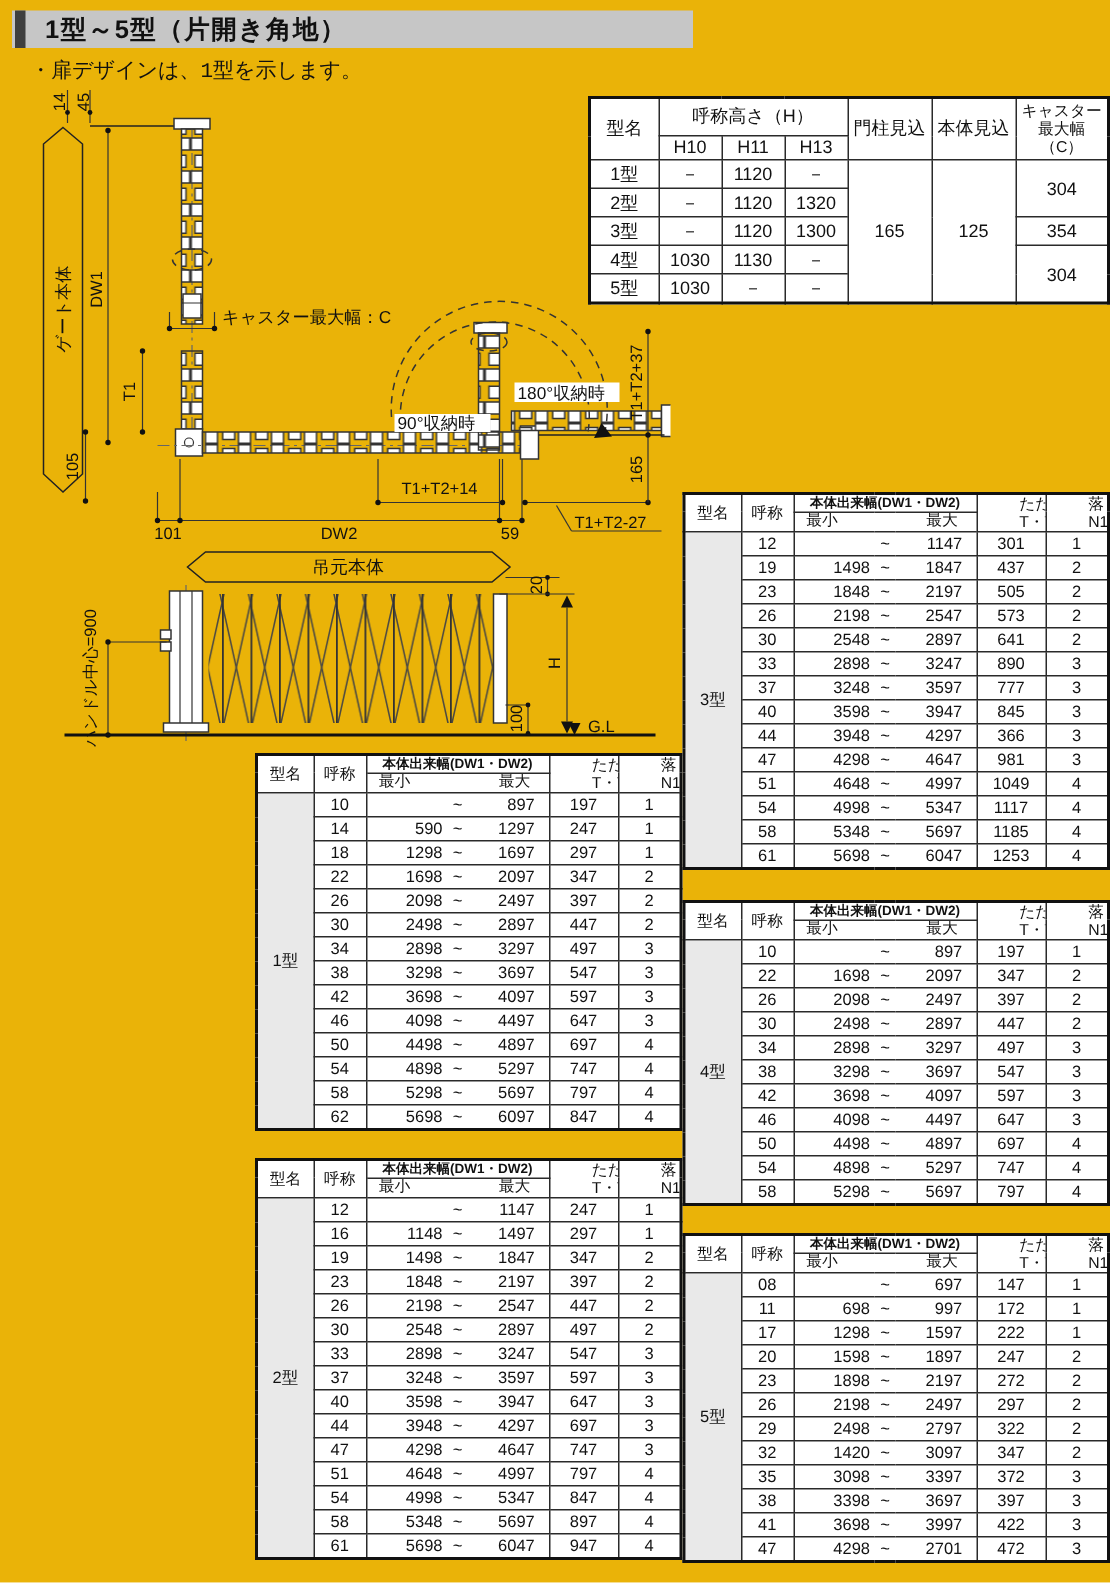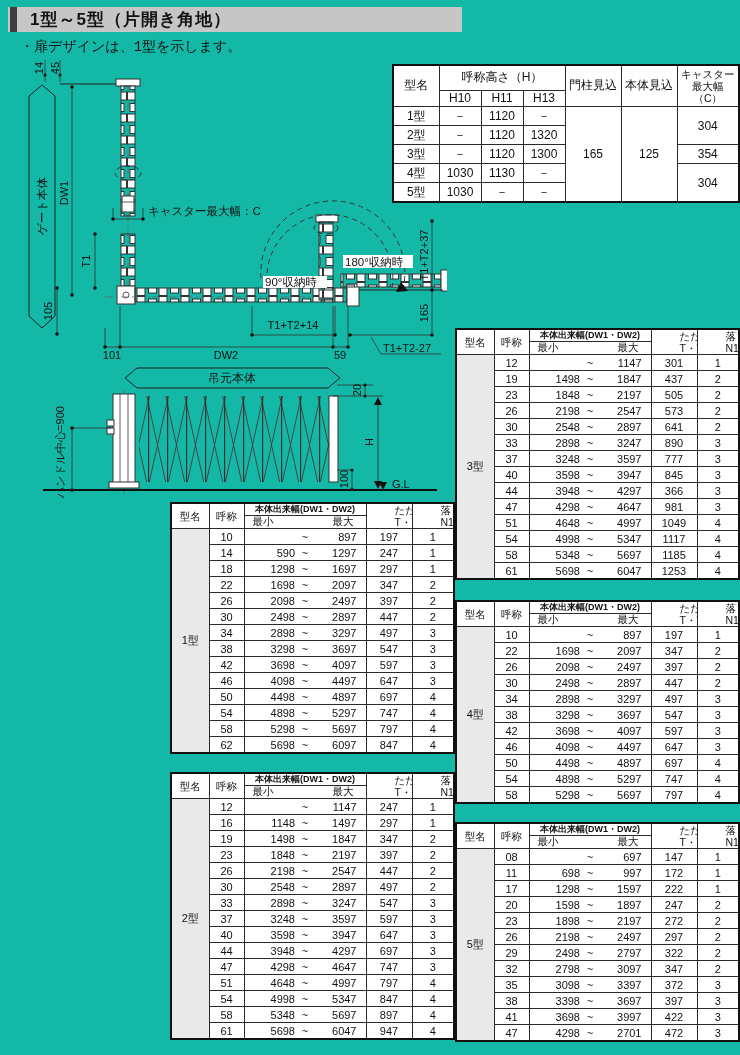--- a/index.html
+++ b/index.html
@@ -1,16 +1,16 @@
 <!DOCTYPE html>
 <html><head>
 <meta charset="utf-8">
 <style>
   html,body{margin:0;padding:0;background:#fff;}
-  #page{position:relative;width:740px;height:1055px;background:#14b8a6;overflow:hidden;
+  #page{position:relative;width:740px;height:1055px;background:#eab308;overflow:hidden;
         font-family:"Liberation Sans",sans-serif;color:#111;}
   .abs{position:absolute;}
   
   .titlebar{left:8px;top:7px;width:454px;height:25px;background:#c6c6c6;}
   .titlebar .accent{position:absolute;left:2px;top:0;width:7px;height:25px;background:#3f3f3f;}
   .titlebar .ttl{position:absolute;left:22px;top:1px;font-size:17px;font-weight:bold;letter-spacing:1px;}
   .note{left:20px;top:38px;font-size:14px;font-family:Liberation Mono, monospace;}
   
   table{border-collapse:collapse;table-layout:fixed;background:#fff;}
   th,td{border:1px solid #2a2a2a;font-weight:normal;text-align:center;padding:0 2px;
@@ -919,21 +919,21 @@
           <tr>
             <td class="c-size">29</td>
             <td class="c-min">2498</td>
             <td class="c-til">~</td>
             <td class="c-max">2797</td>
             <td class="c-fold">322</td>
             <td class="c-locks">2</td>
           </tr>
           <tr>
             <td class="c-size">32</td>
-            <td class="c-min">2798</td>
+            <td class="c-min">1420</td>
             <td class="c-til">~</td>
             <td class="c-max">3097</td>
             <td class="c-fold">347</td>
             <td class="c-locks">2</td>
           </tr>
           <tr>
             <td class="c-size">35</td>
             <td class="c-min">3098</td>
             <td class="c-til">~</td>
             <td class="c-max">3397</td>

